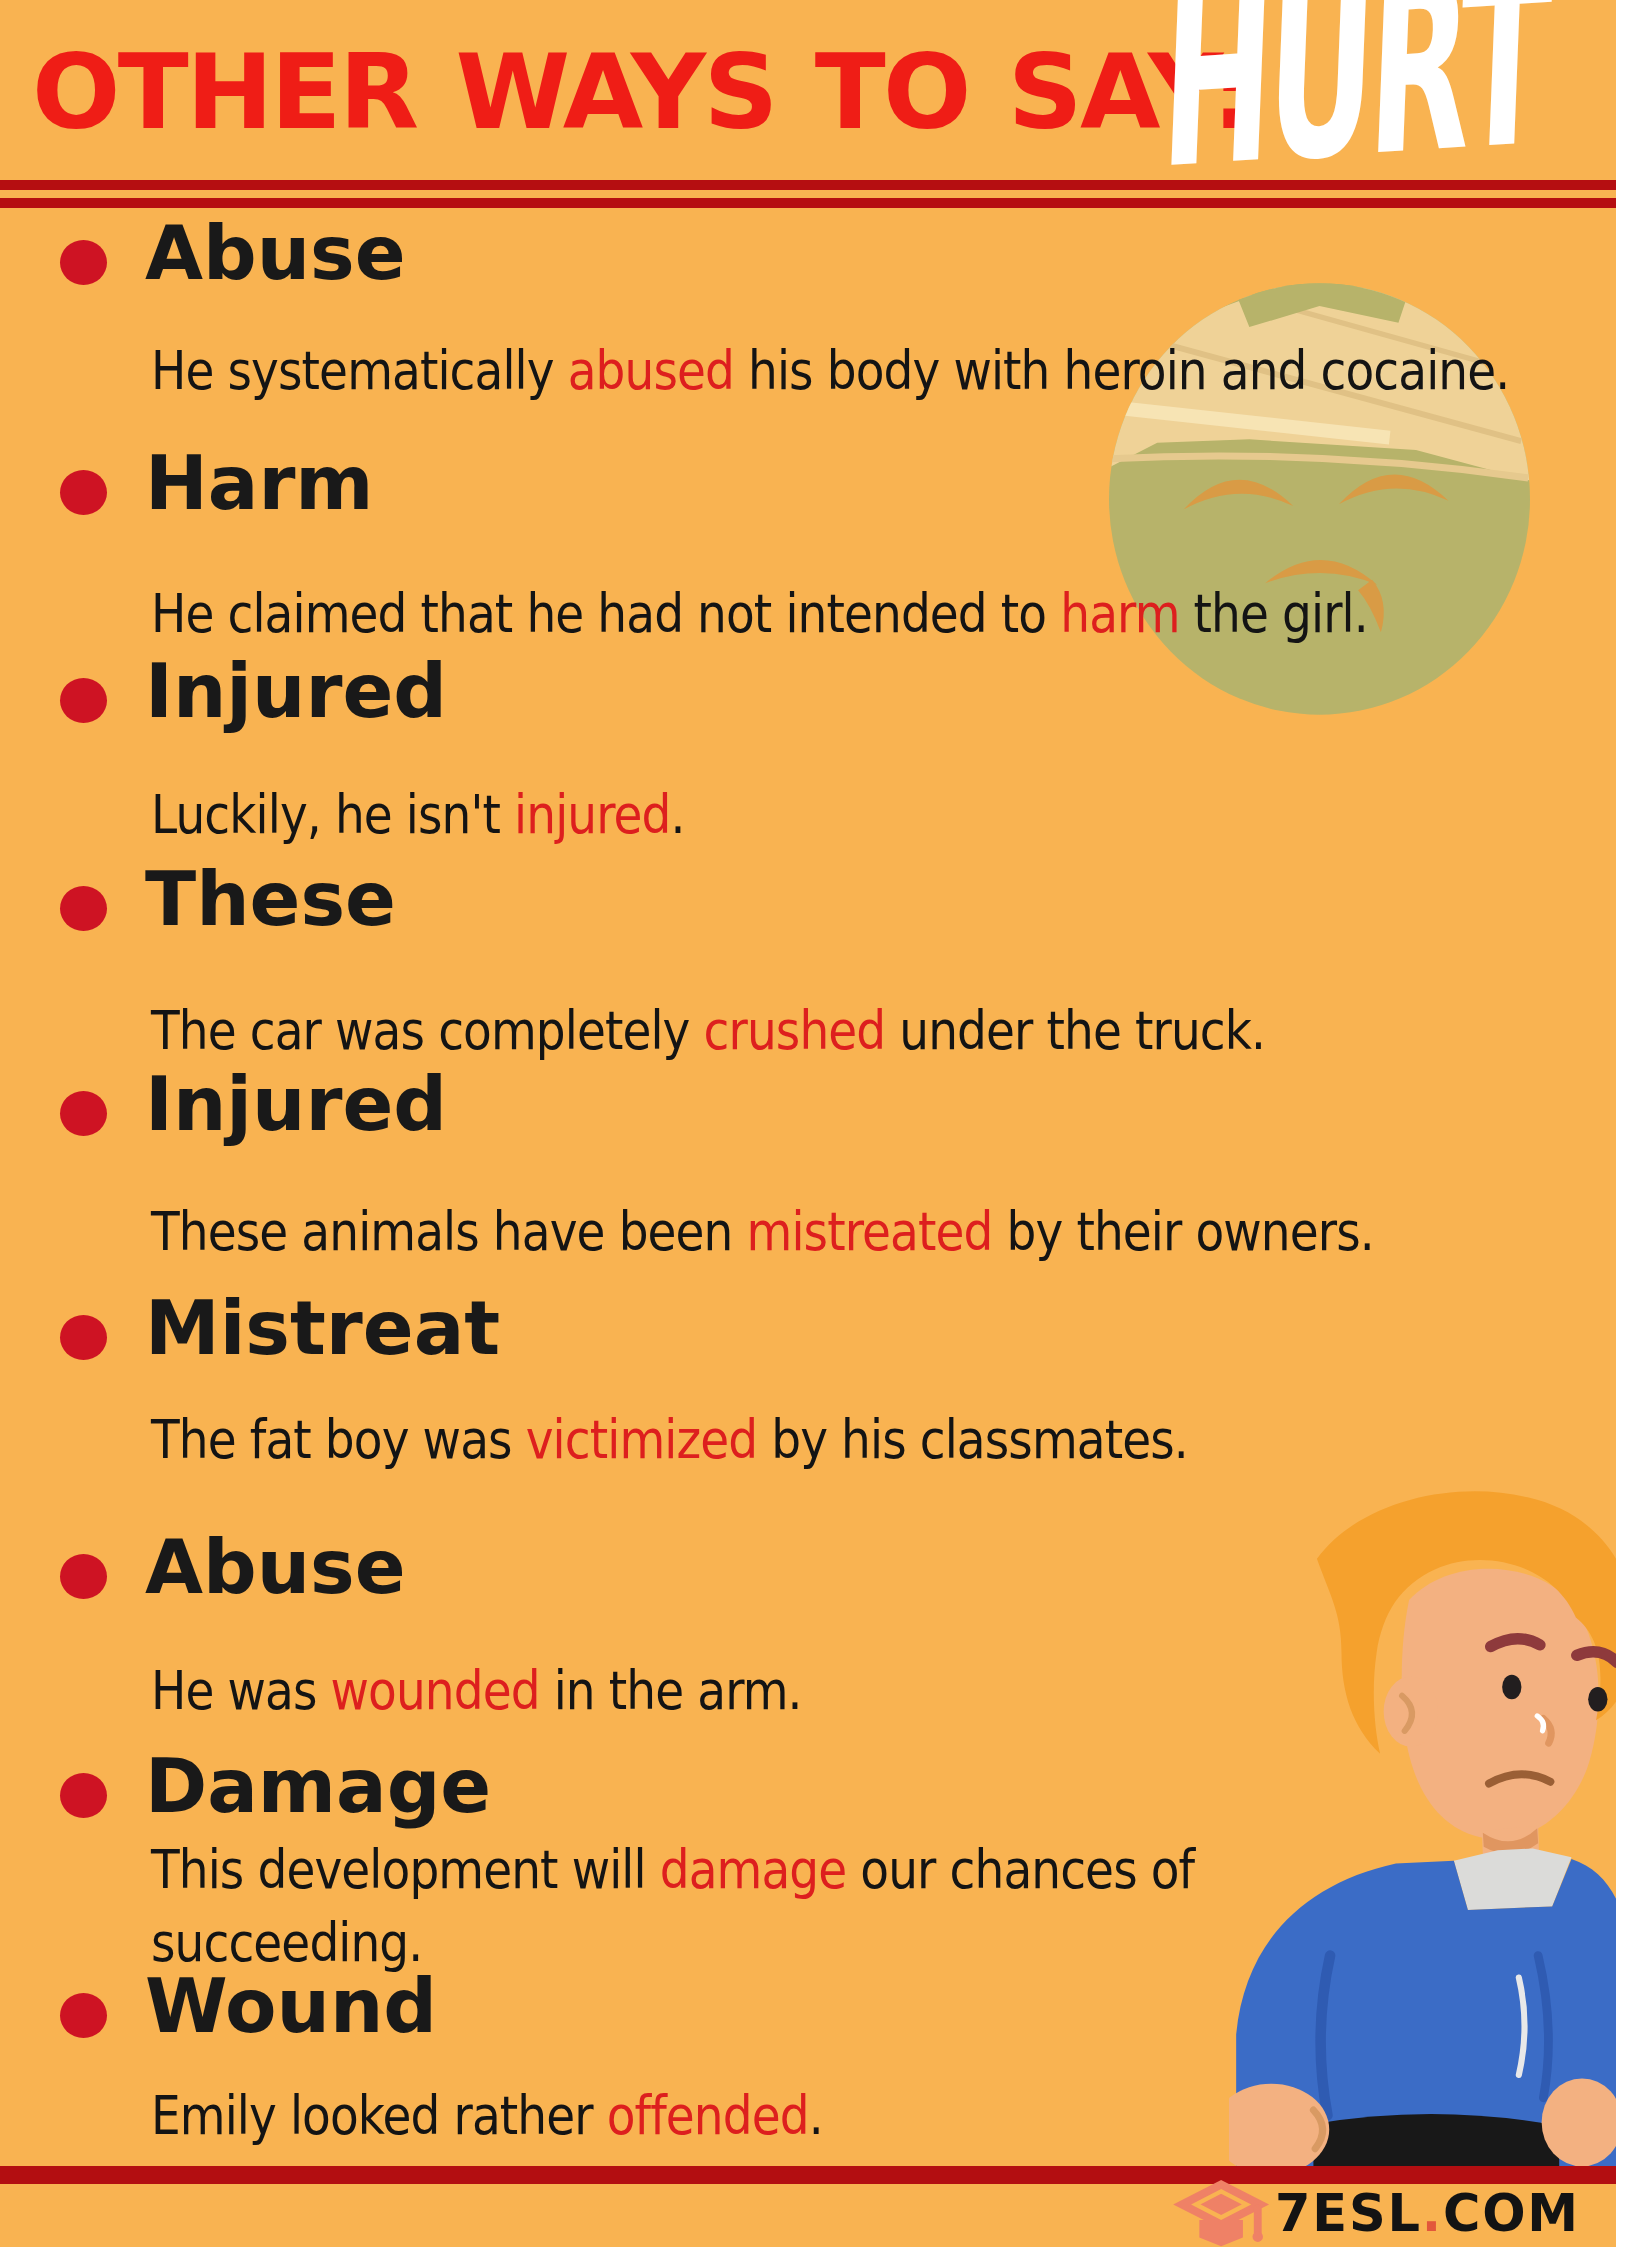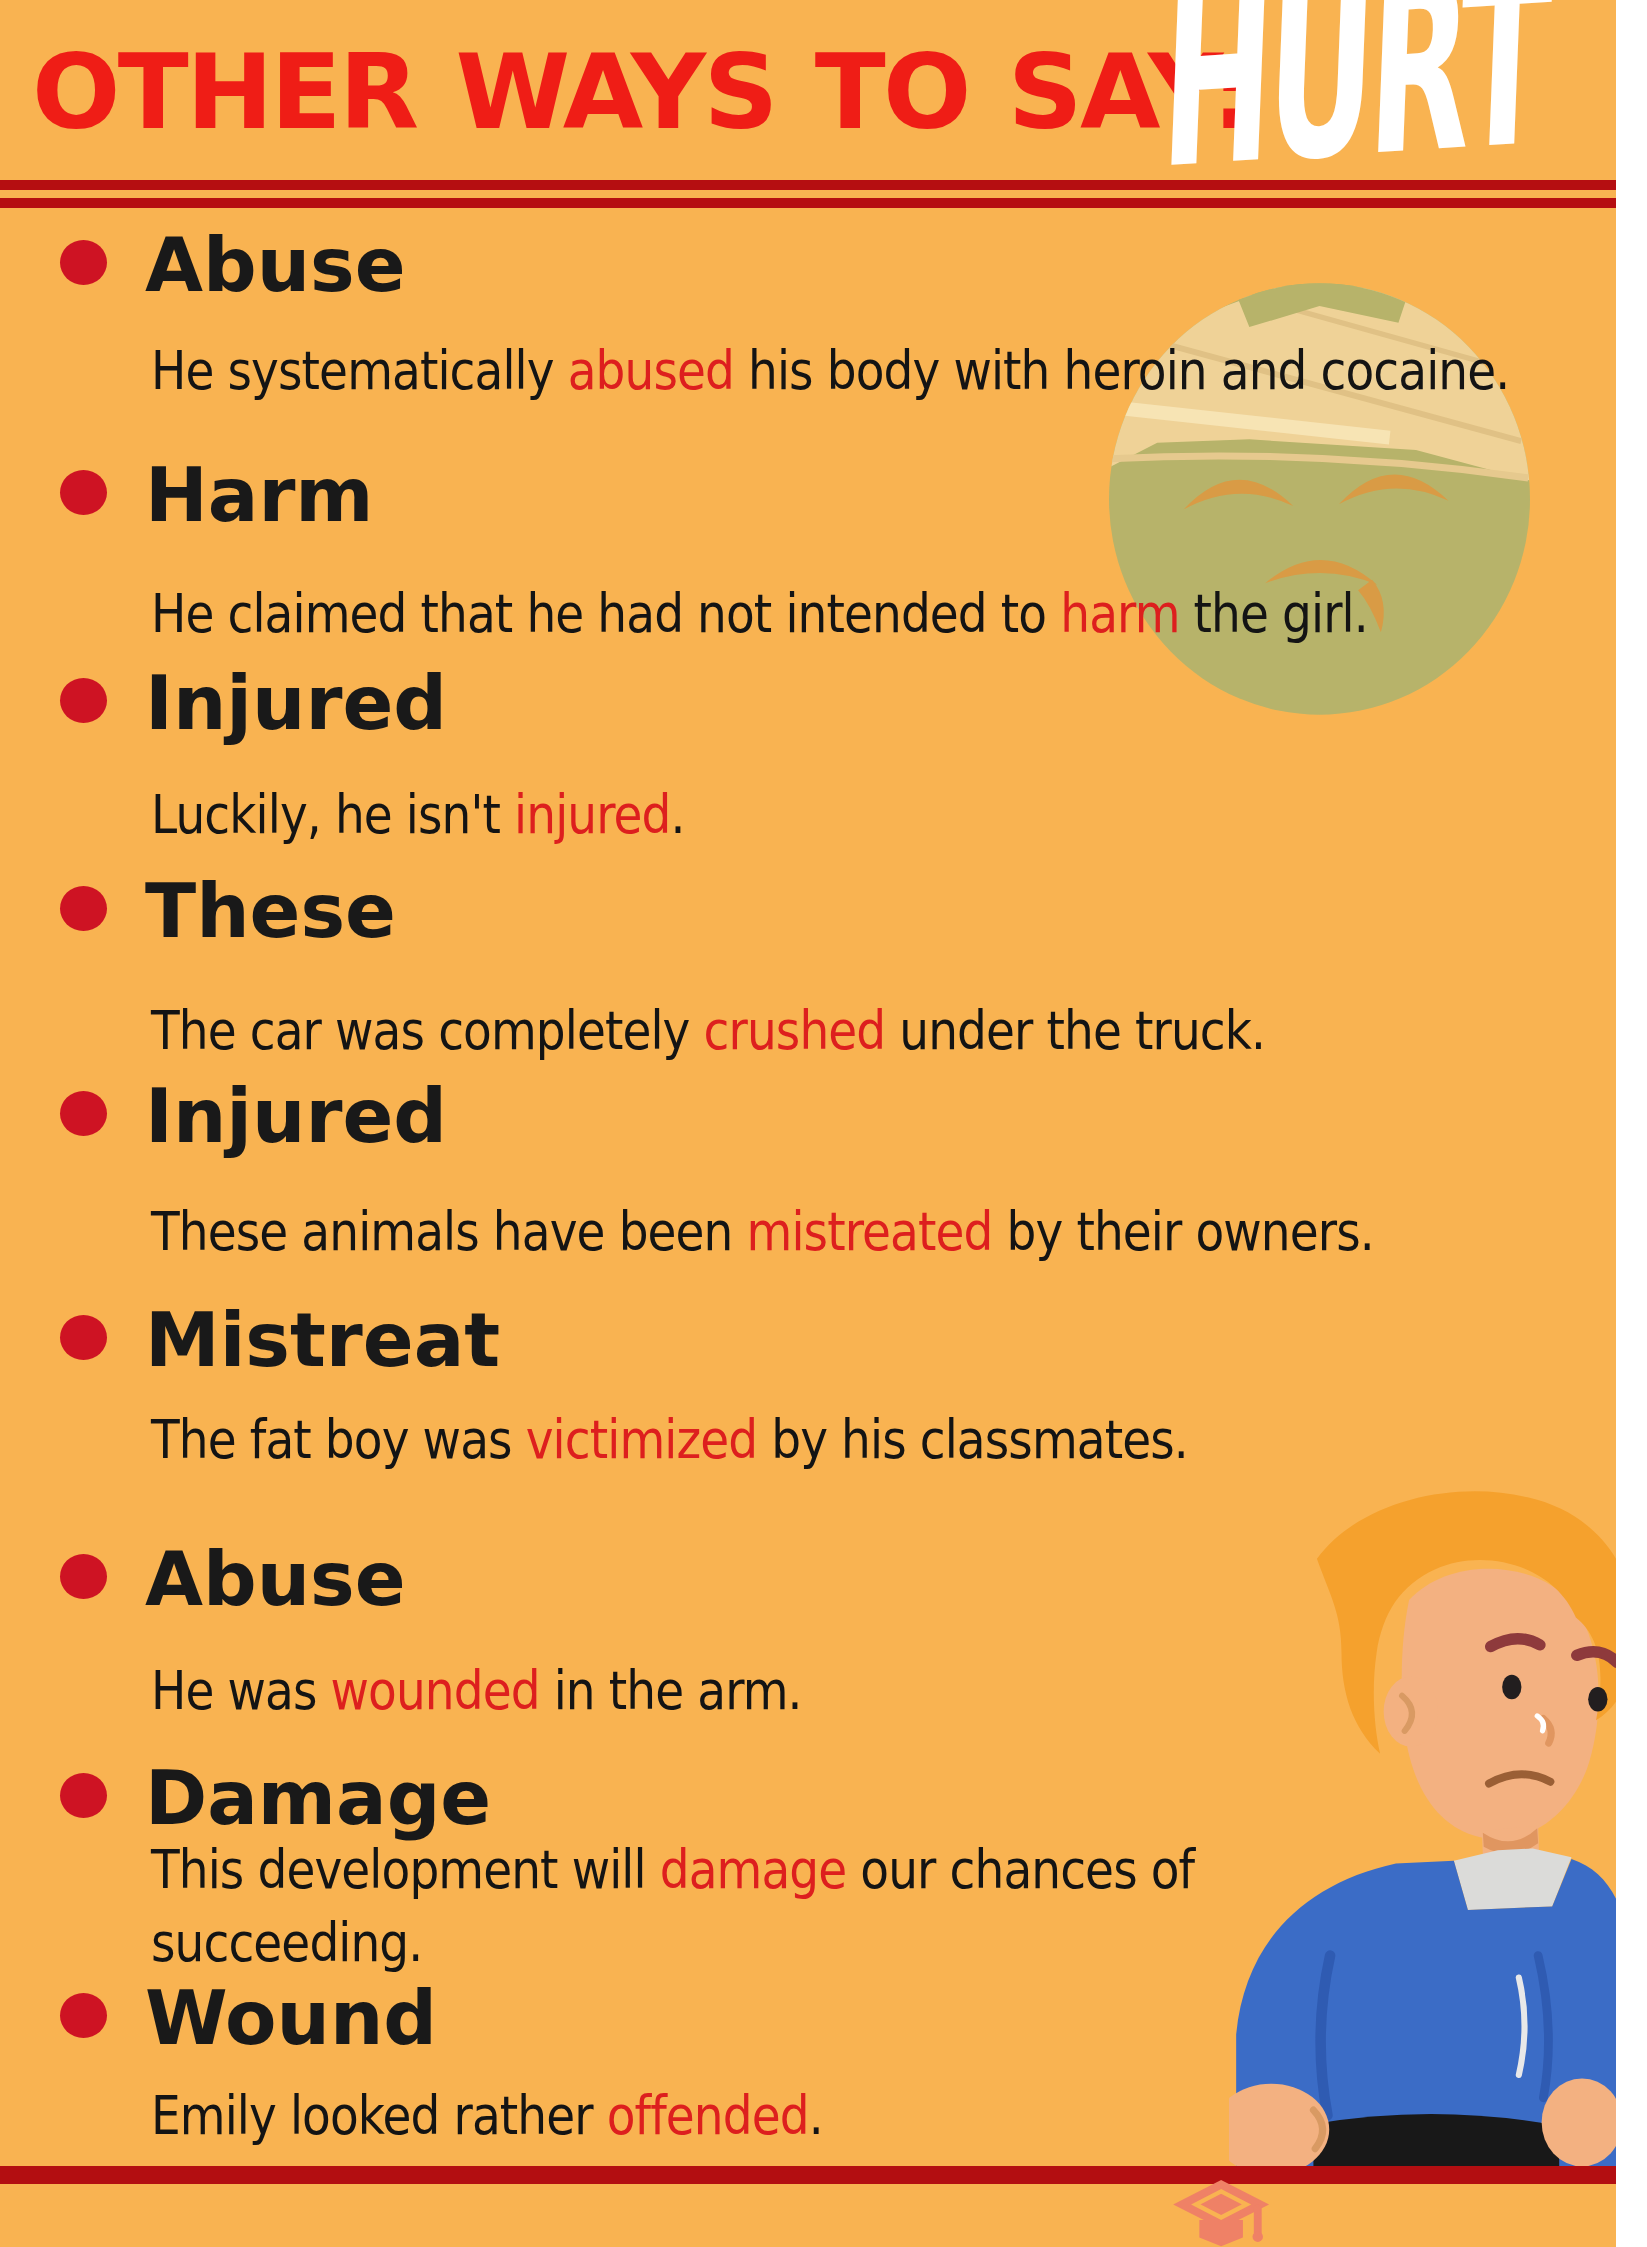--- a/index.html
+++ b/index.html
@@ -12,21 +12,21 @@
   #hurt{position:absolute;left:1167px;top:-35px;font-size:237px;font-weight:bold;color:#FFFFFF;
         letter-spacing:-10.5px;line-height:1;white-space:nowrap;
         transform:scaleX(0.56) rotate(-2deg) skewX(-6deg);transform-origin:left top;}
   .rule{position:absolute;left:0;width:100%;height:9.7px;background:#B50E11;}
   #rule-top-1{top:180px;} #rule-top-2{top:198px;}
   #rule-bottom{position:absolute;left:0;top:2166px;width:100%;height:17.6px;background:#B30E11;z-index:6;}
 
   
   .item{position:absolute;left:0;width:100%;z-index:4;}
   .bullet{position:absolute;left:60px;top:24px;width:47px;height:45px;border-radius:50%;background:#CE1323;}
-  .word{position:absolute;left:145px;top:12px;margin:0;font-size:75px;font-weight:bold;color:#191919;
+  .word{position:absolute;left:145px;top:0;margin:0;font-size:75px;font-weight:bold;color:#191919;
         letter-spacing:0px;line-height:1;white-space:nowrap;}
   .sentence{position:absolute;left:151px;margin:0;font-size:47px;color:#141414;line-height:1.38;
         transform:scaleY(1.12);transform-origin:left top;letter-spacing:-0.9px;}
   .kw{color:#DD1F1E;}
   .nowrap{white-space:nowrap;}
   #item-7 .sentence{width:1124px;white-space:normal;}
 
   
   #emoji{position:absolute;left:1109px;top:283px;z-index:1;}
   #boy{position:absolute;left:1229px;top:1464px;z-index:2;}
@@ -156,15 +156,16 @@
     </div>
 
   <div id="rule-bottom"></div>
   <svg id="footer-logo" width="98" height="68" viewBox="0 0 112 78">
     <polygon points="55,0 110,28 55,56 0,28" fill="#EF8166"></polygon>
     <polygon points="55,13 84,28 55,43 26,28" fill="none" stroke="#F9B351" stroke-width="5"></polygon>
     <polygon points="30,46 80,46 80,66 55,76 30,66" fill="#EF8166"></polygon>
     <path d="M97,33 L97,60" stroke="#EF8166" stroke-width="9" stroke-linecap="round"></path>
     <circle cx="97" cy="65" r="6" fill="#EF8166"></circle>
   </svg>
+  <div id="footer-brand"><span>7ESL</span><span class="dot">.</span><span>COM</span></div>
 
 </div>
 
 
 </body></html>

